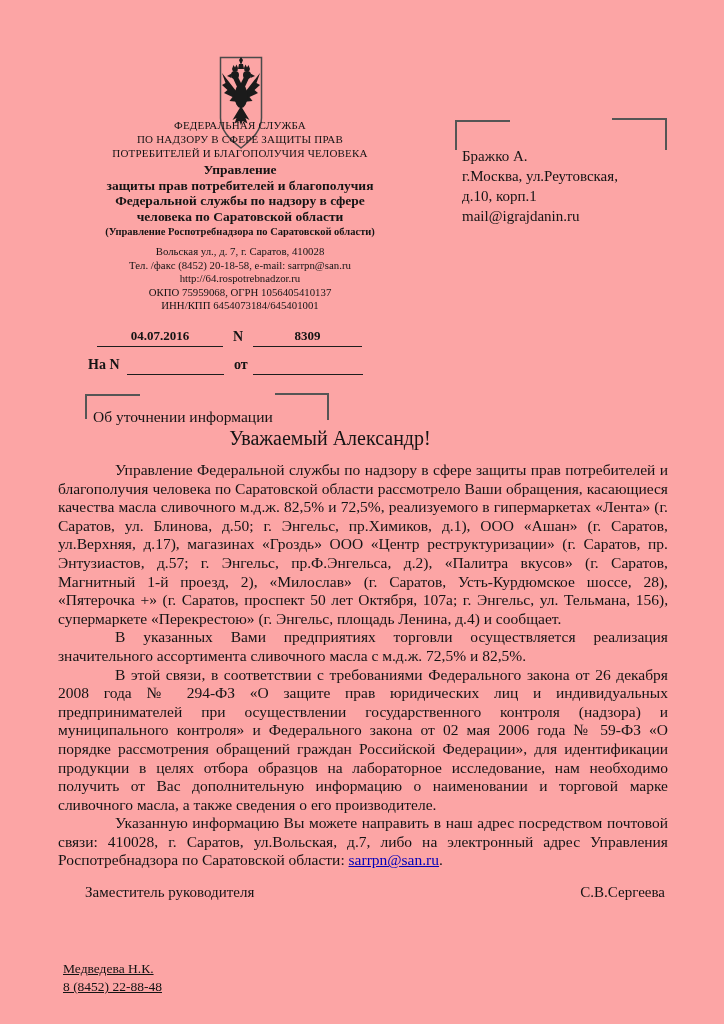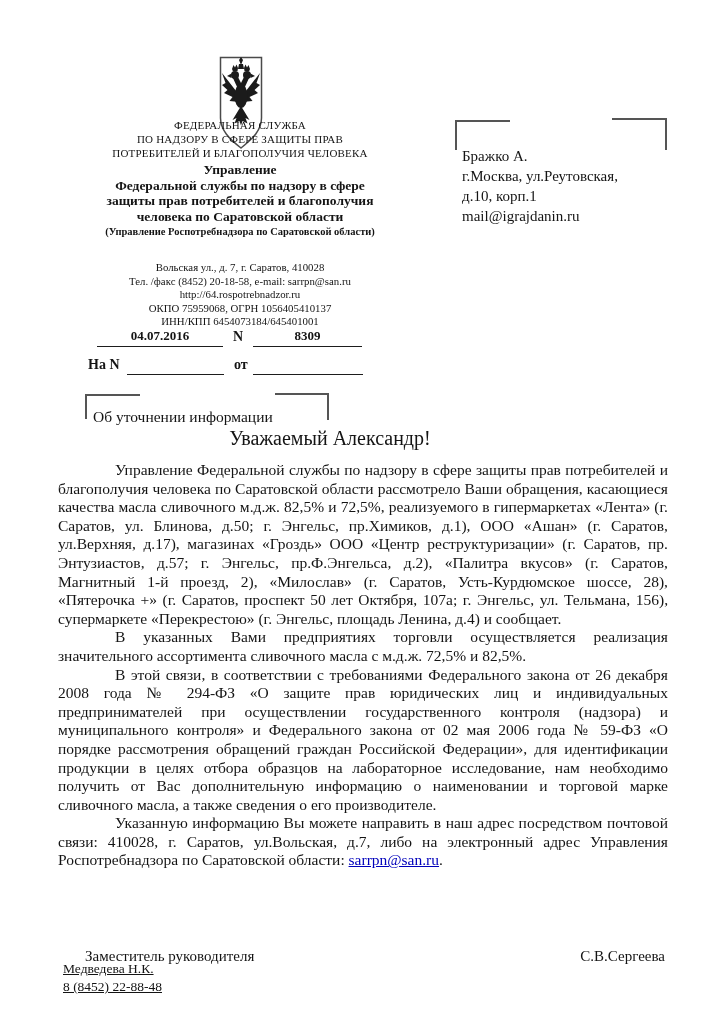--- a/index.html
+++ b/index.html
@@ -1,47 +1,47 @@
 <!DOCTYPE html>
 <html><head>
 <meta charset="utf-8">
 <style>
   html,body{margin:0;padding:0;background:#e8e8e8;}
   .page{
-    position:relative;width:724px;height:1024px;background:#ffffff;
+    position:relative;width:724px;height:1024px;background:#fca5a5;
     font-family:"Liberation Serif","DejaVu Serif",serif;color:#141414;
     margin:0 auto;overflow:hidden;
   }
   
   .emblem{position:absolute;left:219px;top:56px;width:44px;height:94px;}
   
   .letterhead{position:absolute;left:95px;top:118px;width:290px;text-align:center;}
   .agency-line{font-size:11px;line-height:14px;letter-spacing:.2px;}
   .dept{margin-top:2px;font-weight:bold;font-size:13.5px;line-height:15.5px;}
   .dept-alt{font-size:10.5px;line-height:13px;margin-top:1px;font-weight:bold;}
-  .contacts{margin-top:23px;font-size:10.8px;line-height:13.5px;text-align:center;}
+  .contacts{margin-top:7px;font-size:10.8px;line-height:13.5px;text-align:center;}
   
   .ref-label{position:absolute;font-weight:bold;font-size:14px;}
   .ref-value{position:absolute;font-weight:bold;font-size:13px;text-align:center;}
   .ref-line{position:absolute;border-top:1.5px solid #1d1d1d;height:0;}
   
   .mark{position:absolute;}
   .mark.tl{border-left:2px solid #555;border-top:2px solid #555;}
   .mark.tr{border-right:2px solid #555;border-top:2px solid #555;}
   
   .recipient{position:absolute;left:462px;top:146px;font-size:15px;line-height:20px;}
   
   .subject{position:absolute;left:93px;top:408px;font-size:15.5px;}
   .salutation{position:absolute;left:160px;top:427px;width:340px;text-align:center;font-size:20px;}
   
   .body-text{position:absolute;left:58px;top:461px;width:610px;font-size:15.5px;line-height:18.6px;text-align:justify;}
   .body-text p{margin:0;text-indent:57px;}
   .email-link{color:#0000bb;text-decoration:underline;cursor:pointer;}
   
-  .sign-row{position:absolute;left:85px;top:948px;width:580px;display:flex;justify-content:space-between;font-size:15px;}
+  .sign-row{position:absolute;left:85px;top:884px;width:580px;display:flex;justify-content:space-between;font-size:15px;}
   
   .footer{position:absolute;left:63px;top:960px;font-size:13.5px;line-height:18px;text-decoration:underline;}
 </style>
 </head>
 <body>
 
 <div class="page">
 
   <div class="emblem">
     <svg width="44" height="94" viewBox="0 0 88 188" xmlns="http://www.w3.org/2000/svg">
@@ -64,22 +64,22 @@
       </g>
     </svg>
   </div>
 
   <div class="letterhead">
     <div class="agency-line">ФЕДЕРАЛЬНАЯ СЛУЖБА</div>
     <div class="agency-line">ПО НАДЗОРУ В СФЕРЕ ЗАЩИТЫ ПРАВ</div>
     <div class="agency-line">ПОТРЕБИТЕЛЕЙ И БЛАГОПОЛУЧИЯ ЧЕЛОВЕКА</div>
     <div class="dept">
       <div>Управление</div>
+      <div>защиты прав потребителей и благополучия</div>
       <div>Федеральной службы по надзору в сфере</div>
-      <div>защиты прав потребителей и благополучия</div>
       <div>человека по Саратовской области</div>
     </div>
     <div class="dept-alt">(Управление Роспотребнадзора по Саратовской области)</div>
     <div class="contacts">
       <div>Вольская ул., д. 7, г. Саратов, 410028</div>
       <div>Тел. /факс (8452) 20-18-58, e-mail: sarrpn@san.ru</div>
       <div>http://64.rospotrebnadzor.ru</div>
       <div>ОКПО 75959068, ОГРН 1056405410137</div>
       <div>ИНН/КПП 6454073184/645401001</div>
     </div>

